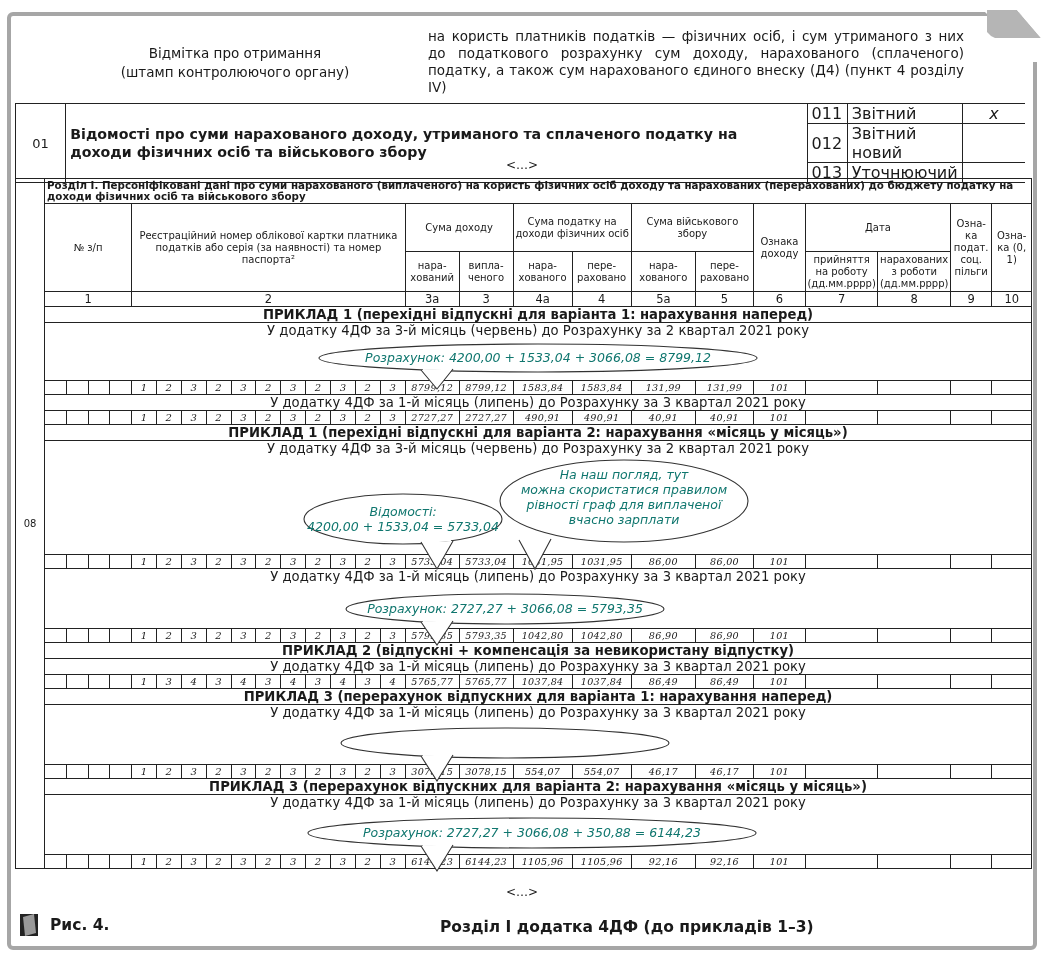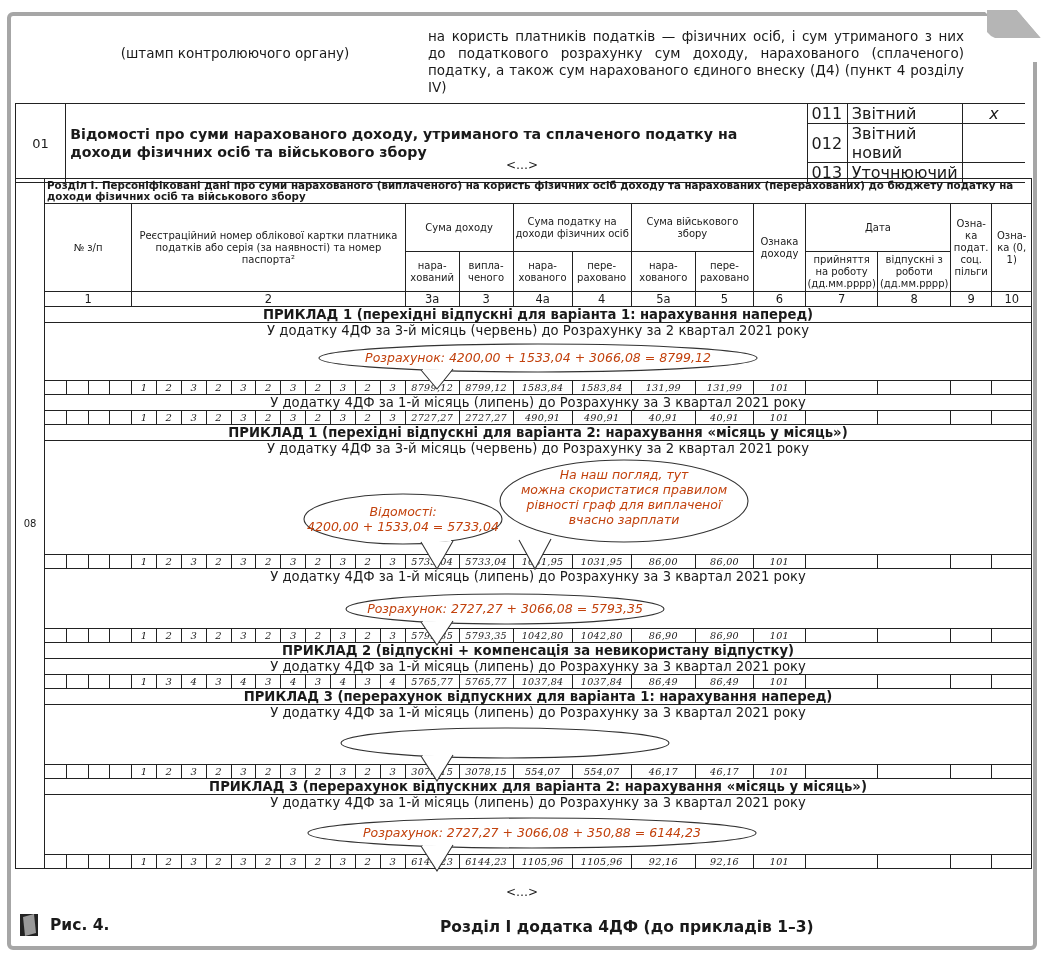--- a/index.html
+++ b/index.html
@@ -31,37 +31,38 @@
   .main .ex { font-weight: bold; font-size: 13.2px; height: 16px; }
   .main .sub { font-size: 13.2px; height: 16px; }
   .main .dig { font-family: "DejaVu Serif", serif; font-style: italic; font-size: 10px;
                height: 14px; letter-spacing: 0.3px; }
   .main .val { font-family: "DejaVu Serif", serif; font-style: italic; font-size: 9.6px;
                letter-spacing: 0.3px; }
   .callout-cell { position: relative; }
   .bubble { position: absolute; }
   .bubble svg { position: absolute; left: 0; top: 0; overflow: visible; }
   .bubble .txt { position: absolute; left: 0; top: 0; width: 100%; text-align: center;
-                 font-style: italic; font-size: 12.5px; color: #c2410c; line-height: 15px; }
+                 font-style: italic; font-size: 12.5px; color: #0f766e; line-height: 15px; }
   .caption-icon { position: absolute; left: 20px; top: 914px; width: 18px; height: 22px; }
   .fig { position: absolute; left: 50px; top: 916px; font-weight: bold; font-size: 15.5px; }
   .cap { position: absolute; left: 440px; top: 918px; font-weight: bold; font-size: 15.5px; }
   .code06 { font-size: 11px; }
 </style>
 </head>
 <body>
 
 <div class="frame"></div>
 <svg class="corner" viewBox="0 0 58 52">
   <polygon points="0,0 34,0 58,26 58,52 4,52 4,4" fill="#fff"></polygon>
   <polygon points="4,0 34,0 34,0 58,28 12,28 8,26 4,22" fill="#b5b5b5"></polygon>
   <polygon points="34,0 58,28 58,0" fill="#fff"></polygon>
 </svg>
 
 <div class="stamp">
+  <div>Відмітка про отримання</div>
   <div>(штамп контролюючого органу)</div>
 </div>
 
 <div class="appendix">
   <span class="l">на користь платників податків — фізичних осіб, і сум утриманого з них</span>
   <span class="l">до податкового розрахунку сум доходу, нарахованого (сплаченого)</span>
   <span class="l">податку, а також сум нарахованого єдиного внеску (Д4) (пункт 4 розділу IV)</span>
 </div>
 
 <table class="t01">
@@ -135,21 +136,21 @@
       <td rowspan="2">Озна-ка (0, 1)</td>
     </tr>
     <tr style="height:40px">
       <td>нара-хований</td>
       <td>випла-ченого</td>
       <td>нара-хованого</td>
       <td>пере-раховано</td>
       <td>нара-хованого</td>
       <td>пере-раховано</td>
       <td>прийняття на роботу (дд.мм.рррр)</td>
-      <td>відпускні з роботи (дд.мм.рррр)</td>
+      <td>нарахованих з роботи (дд.мм.рррр)</td>
     </tr>
     <tr class="colnum">
       <td colspan="4">1</td>
       <td colspan="11">2</td>
       <td>3а</td>
       <td>3</td>
       <td>4а</td>
       <td>4</td>
       <td>5а</td>
       <td>5</td>

